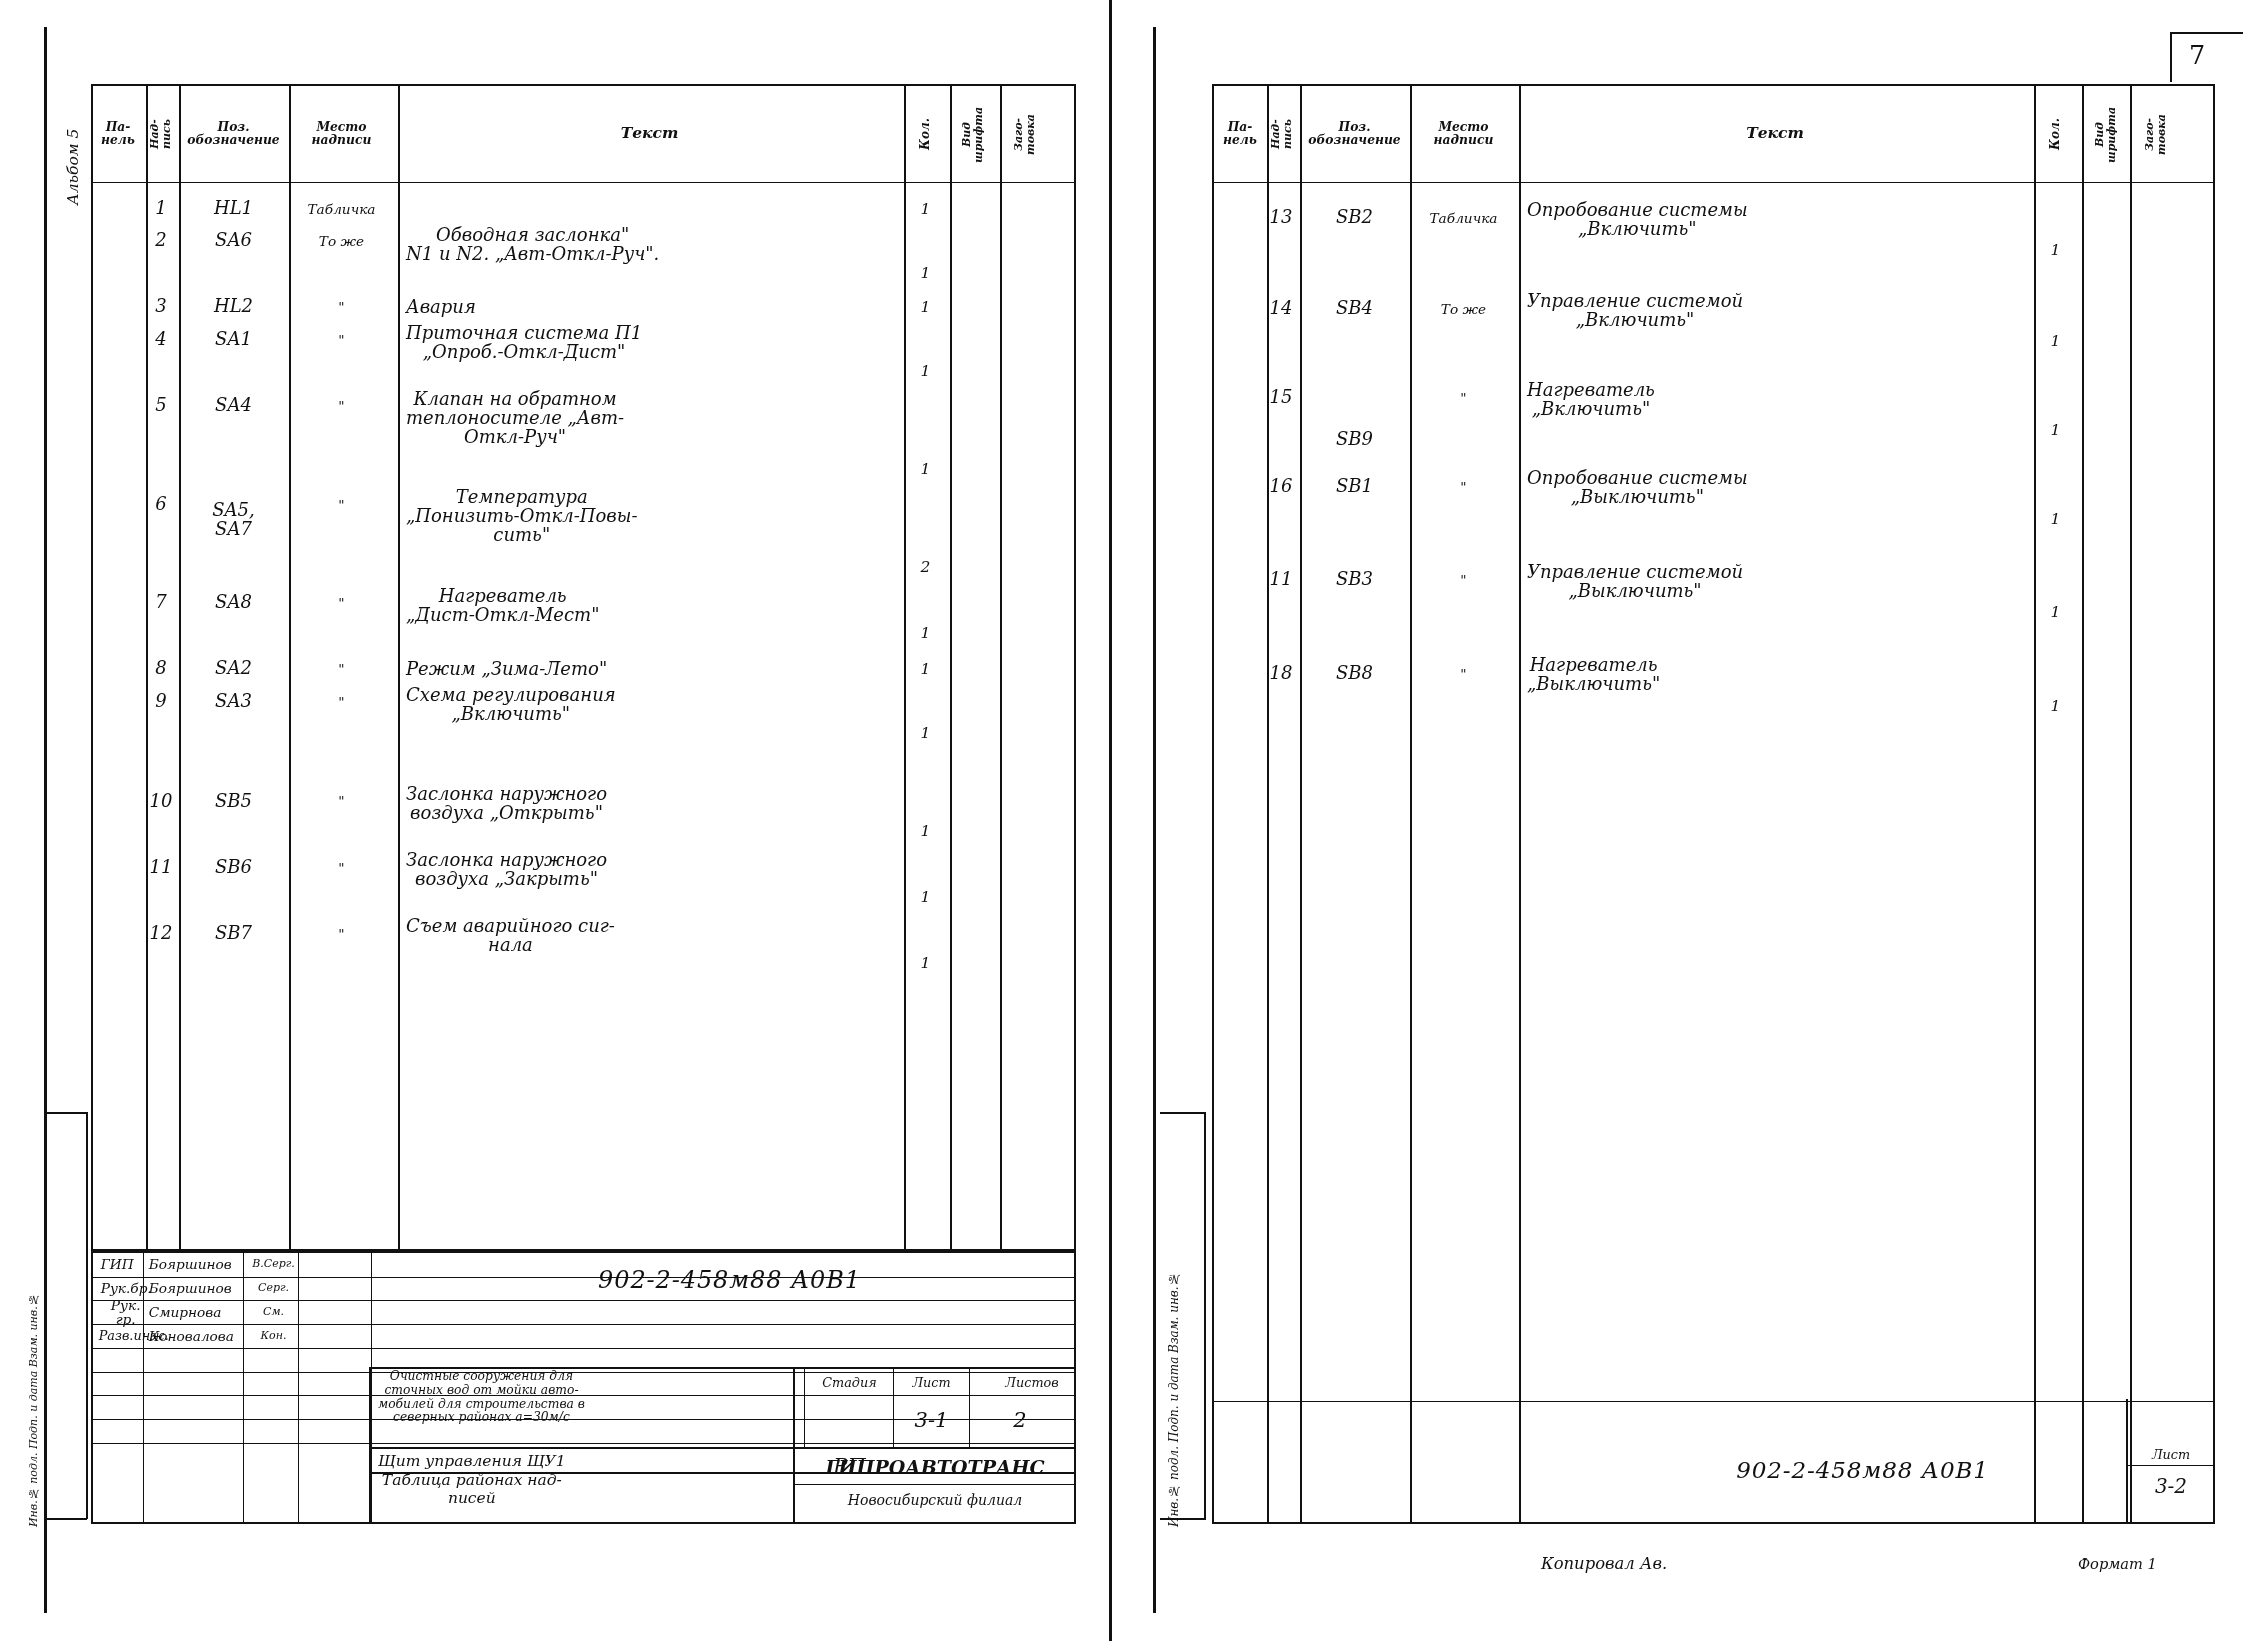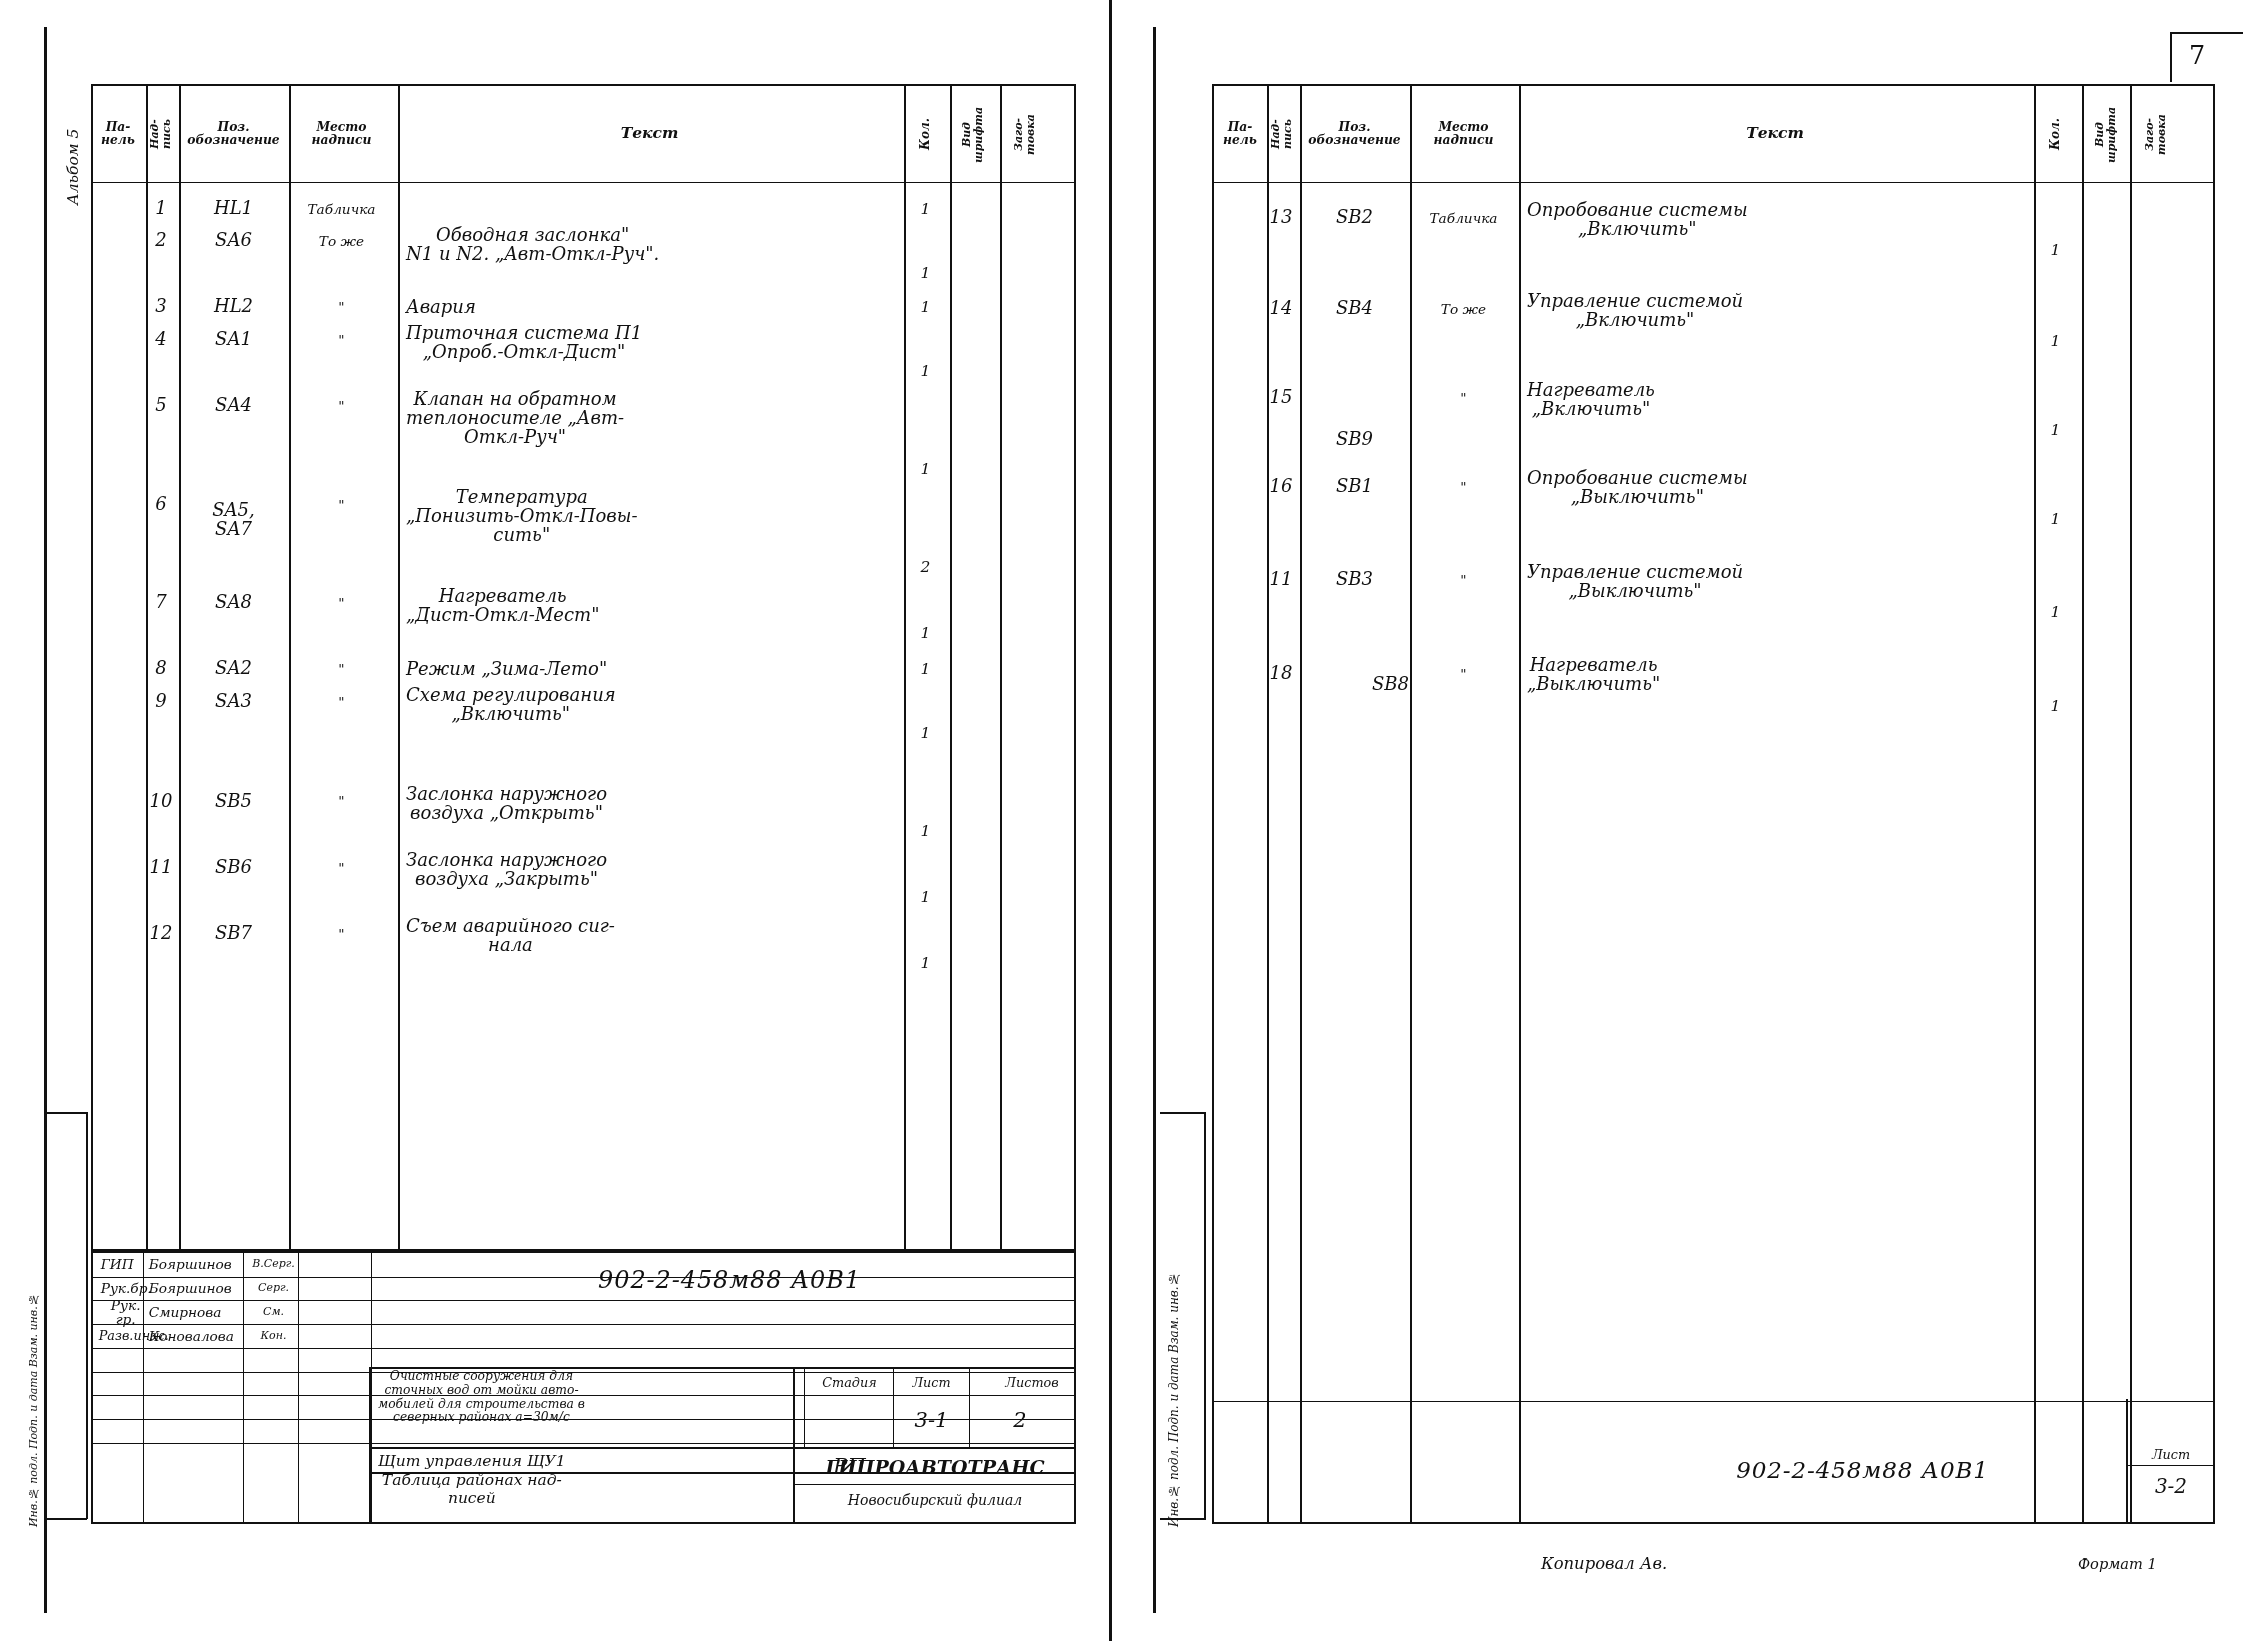--- a/index.html
+++ b/index.html
@@ -290,21 +290,21 @@
   <div class="cell txt" style="left:2035px;top:506px;width:41px;height:25.5px;font-size:15.5px;">1</div>
 
   <div class="cell txt" style="left:1263px;top:567px;width:36px;height:25.5px;">11</div>
   <div class="cell txt" style="left:1301px;top:567px;width:107px;height:25.5px;">SB3</div>
   <div class="cell txtS" style="left:1411px;top:568px;width:105px;height:24px;font-size:13.7px;">"</div>
   <div class="cell txt cellL" style="left:1527px;top:563px;width:497px;height:59px;white-space:pre-line;align-items:flex-start;">Управление системой
 „Выключить"</div>
   <div class="cell txt" style="left:2035px;top:599px;width:41px;height:25.5px;font-size:15.5px;">1</div>
 
   <div class="cell txt" style="left:1263px;top:661px;width:36px;height:25.5px;">18</div>
-  <div class="cell txt" style="left:1337px;top:661px;width:107px;height:25.5px;margin-top:11px;">SB8</div>
+  <div class="cell txt" style="left:1301px;top:661px;width:107px;height:25.5px;">SB8</div>
   <div class="cell txtS" style="left:1411px;top:662px;width:105px;height:24px;font-size:13.7px;">"</div>
   <div class="cell txt cellL" style="left:1527px;top:656px;width:497px;height:59px;white-space:pre-line;align-items:flex-start;">Нагреватель
 „Выключить"</div>
   <div class="cell txt" style="left:2035px;top:693px;width:41px;height:25.5px;font-size:15.5px;">1</div>
 
   <div class="cell txt" style="left:1623px;top:1452px;width:479px;height:36px;font-size:23px;letter-spacing:0.9px;">902-2-458м88  А0В1</div>
   <div class="ln vline" style="left:2126px;top:1399px;width:1.8px;height:125px;"></div>
   <div class="ln hline" style="left:2126px;top:1465px;width:89px;height:1.4px;"></div>
   <div class="cell txtS" style="left:2129px;top:1444px;width:84px;height:20.5px;font-size:12.8px;">Лист</div>
   <div class="cell txt" style="left:2129px;top:1470px;width:84px;height:32px;font-size:20px;">3-2</div>

